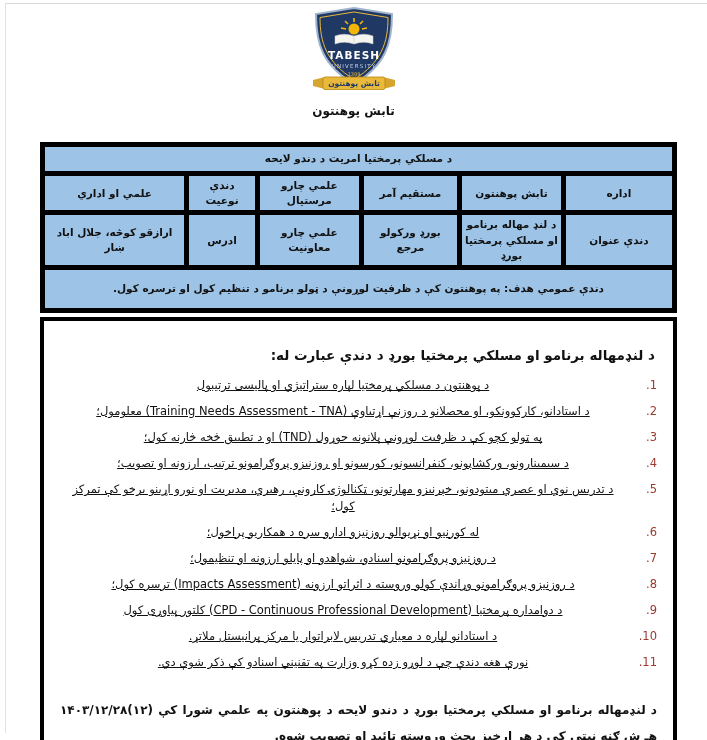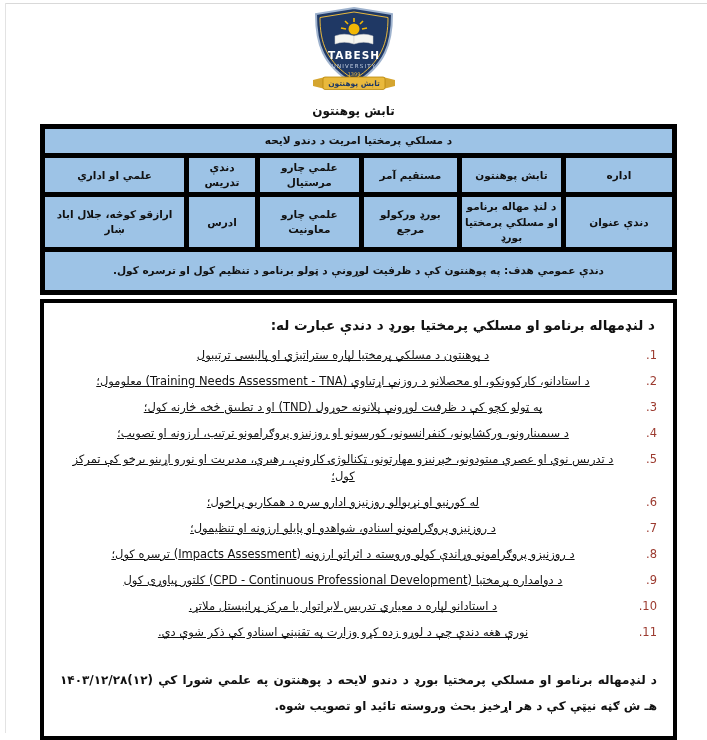--- a/index.html
+++ b/index.html
@@ -9,40 +9,40 @@
   }
   .edge-top{position:absolute;top:3px;left:5px;right:0;height:1px;background:#d9d9d9;}
   .edge-left{position:absolute;top:3px;left:5px;width:1px;height:730px;background:#e3e3e3;}
 
   .logo-wrap{display:flex;justify-content:center;padding-top:6px;text-align:right;}
 
   .org-lines{text-align:center;font-weight:bold;font-size:12px;line-height:21px;margin-top:7px;direction:rtl;}
 
   table.info{
     border-collapse:separate;border-spacing:5px;background:#000;
-    width:637px;margin:2px 30px 0 40px;table-layout:fixed;direction:rtl;
+    width:637px;margin:20px 30px 0 40px;table-layout:fixed;direction:rtl;
   }
   table.info td{
     background:#9DC3E6;text-align:center;vertical-align:middle;
     font-weight:bold;font-size:10.5px;padding:2px 3px;line-height:1.45;
   }
   td.tbl-title{height:20px;font-size:12px;}
   tr.r2 td{height:20px;}
   tr.r3 td{height:34px;}
   td.obj{
     background:#DEEBF7;text-align:right;font-weight:normal;
     padding:6px 10px;height:34px;font-size:11px;
   }
   td.obj .obj-label{font-weight:bold;text-align:right;}
 
   .duties-box{
     margin:4px 30px 0 40px;border:4px solid #000;background:#fff;
     padding:10px 16px 16px 16px;box-sizing:border-box;min-height:404px;
   }
-  .duties-heading{direction:rtl;text-align:right;font-weight:bold;font-size:13.5px;margin:4px 2px 14px 0;}
+  .duties-heading{direction:rtl;text-align:right;font-weight:bold;font-size:13.5px;margin:16px 2px 14px 0;}
   .duty-item{direction:rtl;display:flex;gap:9px;margin-bottom:10px;font-size:11.5px;line-height:1.4;}
   .duty-num{min-width:22px;color:#9C3A2F;text-align:right;flex:none;}
   .duty-text{flex:1;text-align:center;text-decoration:underline;}
 
   .approval{
     direction:rtl;text-align:justify;font-weight:bold;font-size:12px;
     line-height:2.15;margin-top:28px;
   }
 </style>
 </head>
@@ -96,21 +96,21 @@
   </colgroup>
   <tbody>
       <tr>
     <td class="tbl-title" colspan="6">د مسلکي پرمختیا امریت د دندو لایحه</td>
   </tr>
   <tr class="r2">
     <td>اداره</td>
     <td>تابش پوهنتون</td>
     <td>مستقیم آمر</td>
     <td>علمي چارو مرستیال</td>
-    <td>دندې تدریس</td>
+    <td>دندې نوعیت</td>
     <td>علمي او اداري</td>
   </tr>
   <tr class="r3">
     <td>دندې عنوان</td>
     <td>د لنډ مهاله برنامو او مسلکي پرمختیا بورډ</td>
     <td>بورډ ورکولو مرجع</td>
     <td>علمي چارو معاونیت</td>
     <td>ادرس</td>
     <td>ارازقو کوڅه، جلال اباد ښار</td>
   </tr>

